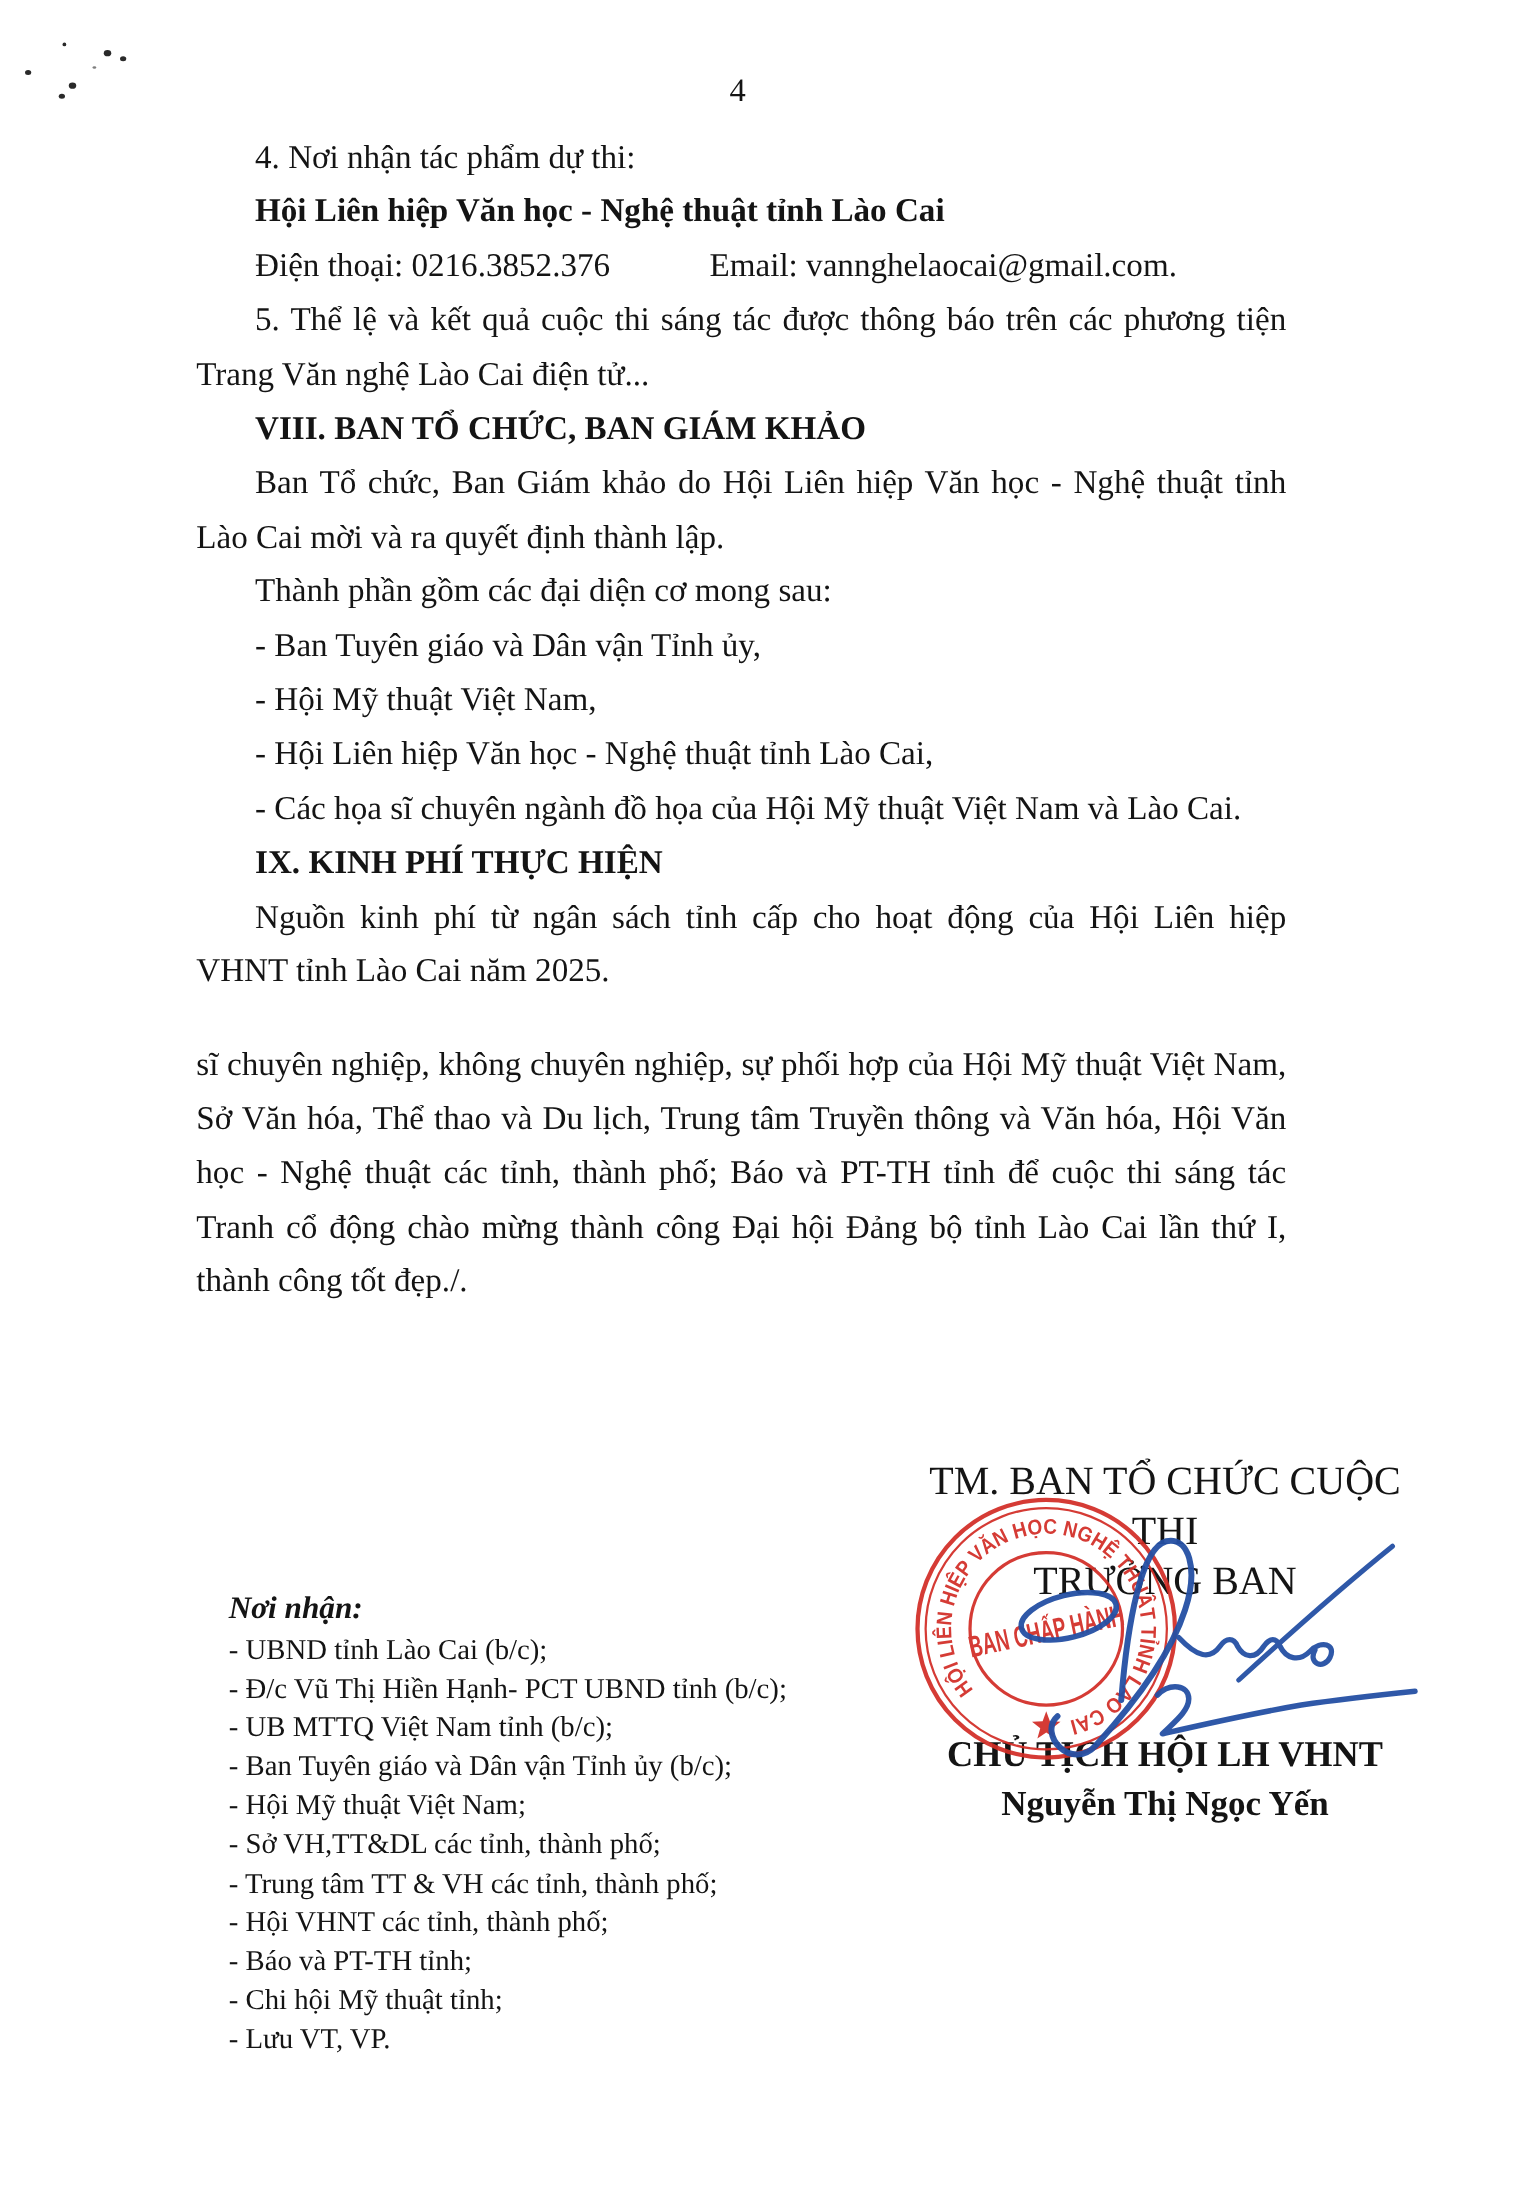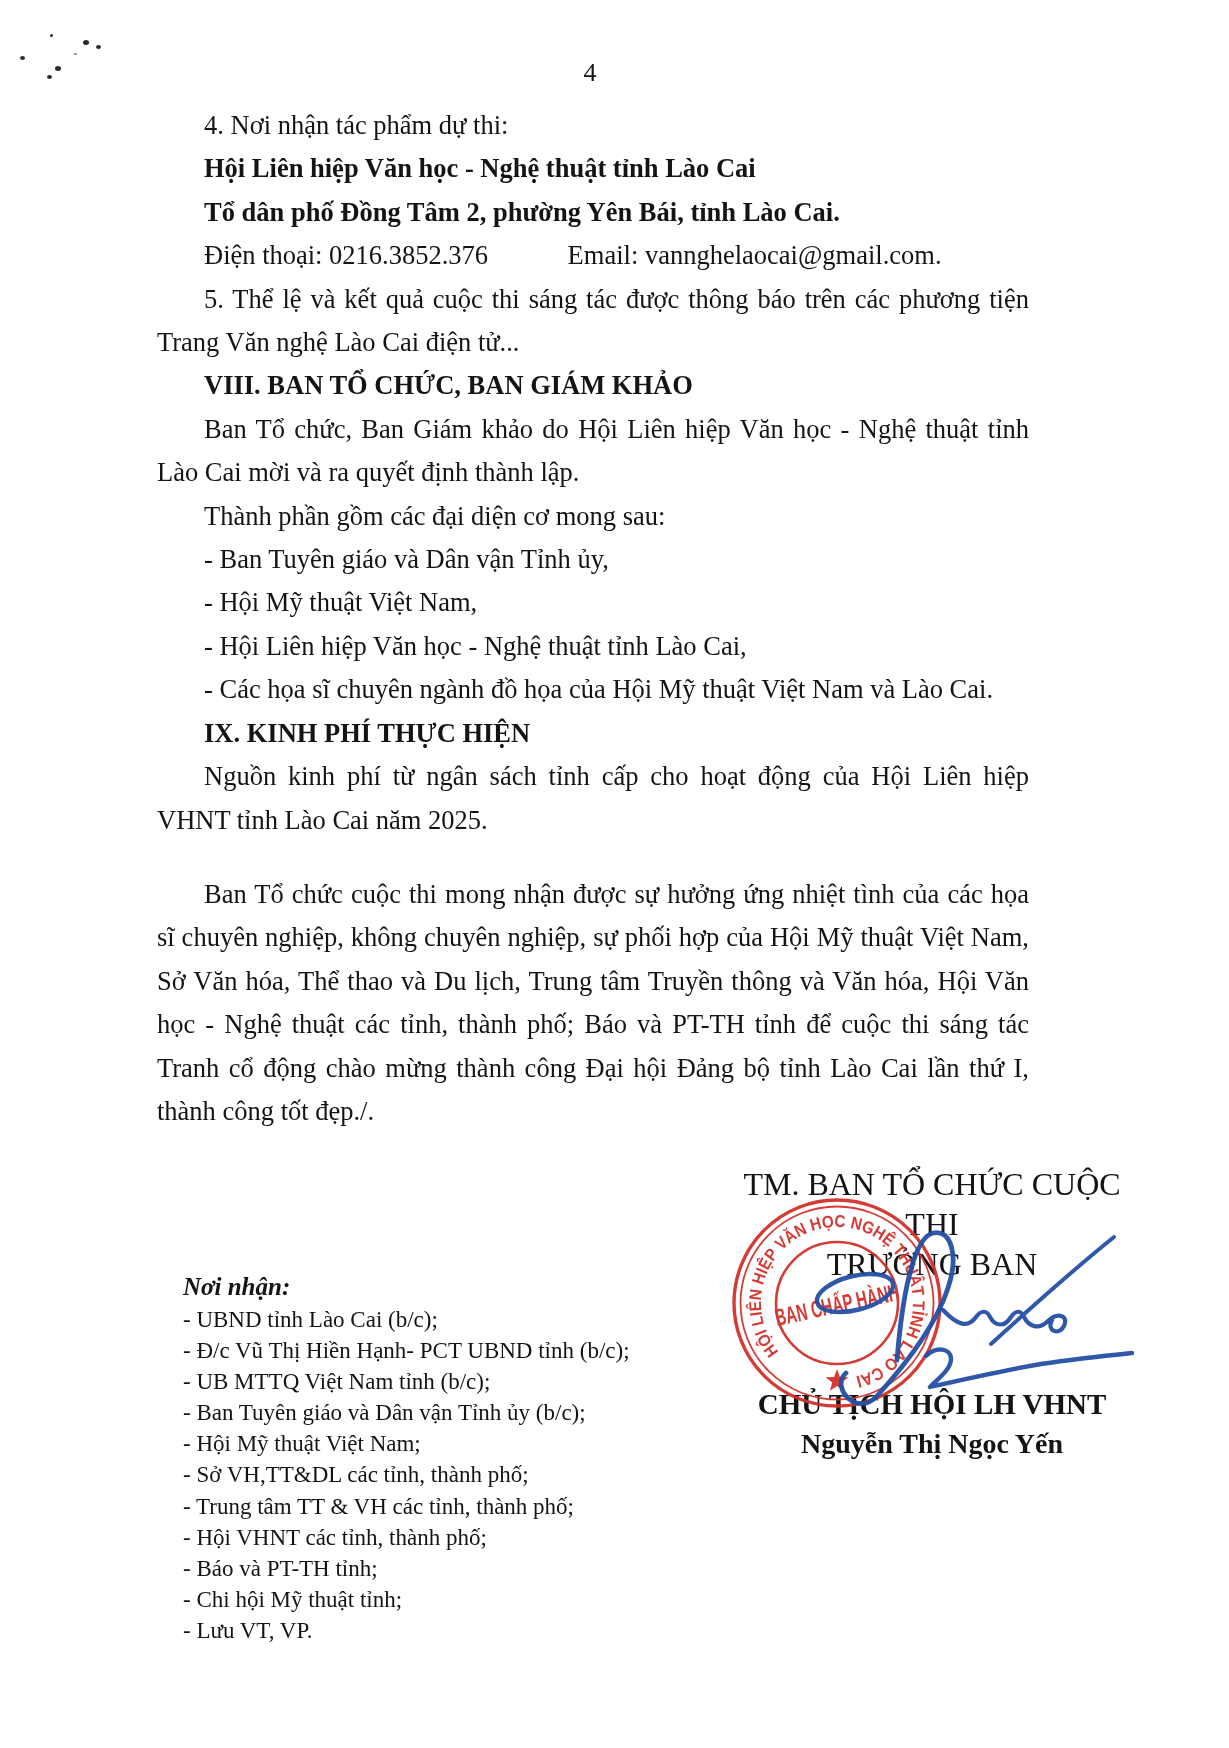--- a/index.html
+++ b/index.html
@@ -54,23 +54,20 @@
 
   <div class="page-number">4</div>
 
   <div class="doc-body">
       <div class="para">
         <div class="line ind">4. Nơi nhận tác phẩm dự thi:</div>
       </div>
       <div class="para bold">
         <div class="line ind">Hội Liên hiệp Văn học - Nghệ thuật tỉnh Lào Cai</div>
       </div>
-      <div class="para bold">
-        <div class="line ind">Tổ dân phố Đồng Tâm 2, phường Yên Bái, tỉnh Lào Cai.</div>
-      </div>
       <div class="para">
         <div class="line ind">Điện thoại: 0216.3852.376   Email: vannghelaocai@gmail.com.</div>
       </div>
       <div class="para">
         <div class="line j ind">5. Thể lệ và kết quả cuộc thi sáng tác được thông báo trên các phương tiện</div>
         <div class="line">Trang Văn nghệ Lào Cai điện tử...</div>
       </div>
       <div class="para bold">
         <div class="line ind">VIII. BAN TỔ CHỨC, BAN GIÁM KHẢO</div>
       </div>
@@ -94,21 +91,20 @@
         <div class="line ind">- Các họa sĩ chuyên ngành đồ họa của Hội Mỹ thuật Việt Nam và Lào Cai.</div>
       </div>
       <div class="para bold">
         <div class="line ind">IX. KINH PHÍ THỰC HIỆN</div>
       </div>
       <div class="para">
         <div class="line j ind">Nguồn kinh phí từ ngân sách tỉnh cấp cho hoạt động của Hội Liên hiệp</div>
         <div class="line">VHNT tỉnh Lào Cai năm 2025.</div>
       </div>
       <div class="para gap">
-        <div class="line j ind">Ban Tổ chức cuộc thi mong nhận được sự hưởng ứng nhiệt tình của các họa</div>
         <div class="line j">sĩ chuyên nghiệp, không chuyên nghiệp, sự phối hợp của Hội Mỹ thuật Việt Nam,</div>
         <div class="line j">Sở Văn hóa, Thể thao và Du lịch, Trung tâm Truyền thông và Văn hóa, Hội Văn</div>
         <div class="line j">học - Nghệ thuật các tỉnh, thành phố; Báo và PT-TH tỉnh để cuộc thi sáng tác</div>
         <div class="line j">Tranh cổ động chào mừng thành công Đại hội Đảng bộ tỉnh Lào Cai lần thứ I,</div>
         <div class="line">thành công tốt đẹp./.</div>
       </div>
     </div>
 
   <div class="recipients">
     <div class="recipients-heading">Nơi nhận:</div>

